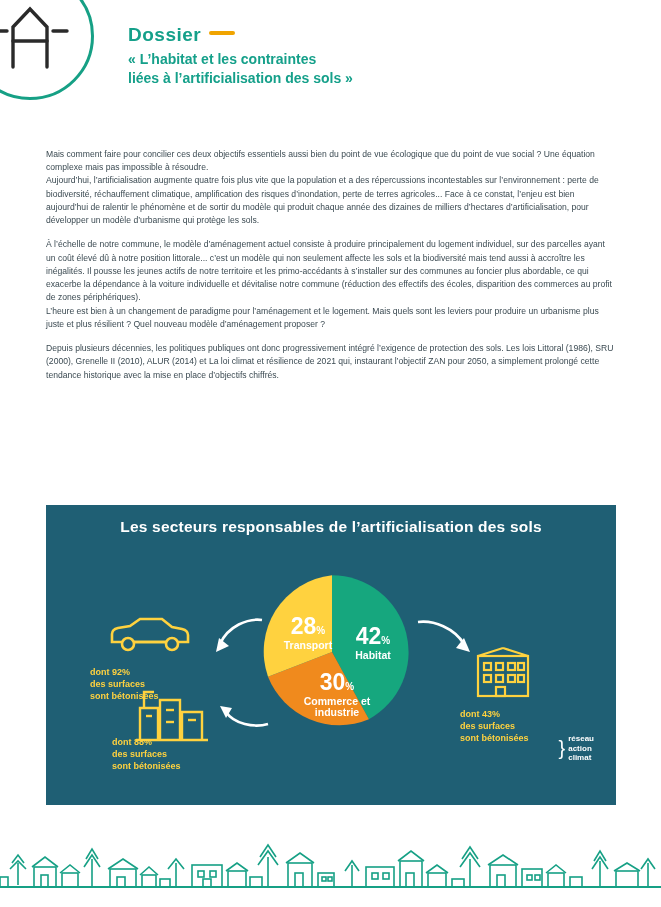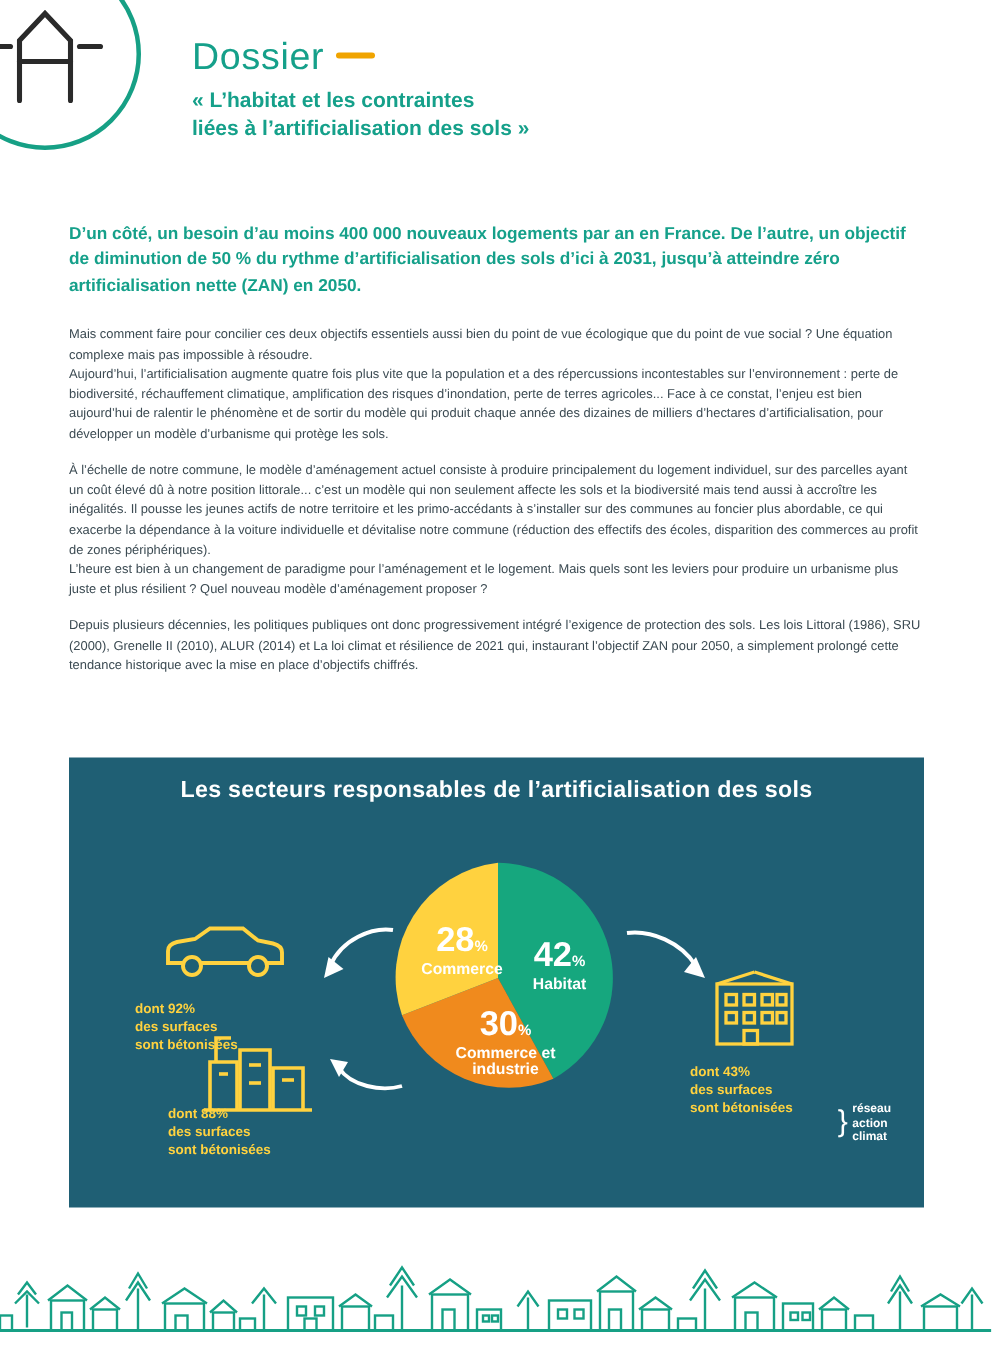--- a/index.html
+++ b/index.html
@@ -42,22 +42,22 @@
     left: 128px;
     top: 24px;
   }
   .dossier-line {
     display: flex;
     align-items: center;
     gap: 8px;
   }
   .dossier-word {
     color: #15a08a;
-    font-size: 25px;
-    font-weight: normal;
+    font-size: 19px;
+    font-weight: bold;
     letter-spacing: 0.5px;
   }
   .dossier-dash {
     display: inline-block;
     width: 26px;
     height: 4px;
     background: #f0a400;
     border-radius: 2px;
     margin-bottom: 4px;
   }
@@ -217,21 +217,20 @@
         <span class="dossier-dash"></span>
       </div>
       <div class="dossier-sub">
         <div>« L’habitat et les contraintes</div>
         <div>liées à l’artificialisation des sols »</div>
       </div>
     </div>
   </div>
 
   <div class="content">
-    <div class="lede">D’un côté, un besoin d’au moins 400 000 nouveaux logements par an en France. De l’autre, un objectif de diminution de 50 % du rythme d’artificialisation des sols d’ici à 2031, jusqu’à atteindre zéro artificialisation nette (ZAN) en 2050.</div>
     <div class="para" style="white-space: pre-line;">Mais comment faire pour concilier ces deux objectifs essentiels aussi bien du point de vue écologique que du point de vue social ? Une équation complexe mais pas impossible à résoudre.
 Aujourd’hui, l’artificialisation augmente quatre fois plus vite que la population et a des répercussions incontestables sur l’environnement : perte de biodiversité, réchauffement climatique, amplification des risques d’inondation, perte de terres agricoles... Face à ce constat, l’enjeu est bien aujourd’hui de ralentir le phénomène et de sortir du modèle qui produit chaque année des dizaines de milliers d’hectares d’artificialisation, pour développer un modèle d’urbanisme qui protège les sols.</div>
     <div class="para" style="white-space: pre-line;">À l’échelle de notre commune, le modèle d’aménagement actuel consiste à produire principalement du logement individuel, sur des parcelles ayant un coût élevé dû à notre position littorale... c’est un modèle qui non seulement affecte les sols et la biodiversité mais tend aussi à accroître les inégalités. Il pousse les jeunes actifs de notre territoire et les primo-accédants à s’installer sur des communes au foncier plus abordable, ce qui exacerbe la dépendance à la voiture individuelle et dévitalise notre commune (réduction des effectifs des écoles, disparition des commerces au profit de zones périphériques).
 L’heure est bien à un changement de paradigme pour l’aménagement et le logement. Mais quels sont les leviers pour produire un urbanisme plus juste et plus résilient ? Quel nouveau modèle d’aménagement proposer ?</div>
     <div class="para" style="white-space: pre-line;">Depuis plusieurs décennies, les politiques publiques ont donc progressivement intégré l’exigence de protection des sols. Les lois Littoral (1986), SRU (2000), Grenelle II (2010), ALUR (2014) et La loi climat et résilience de 2021 qui, instaurant l’objectif ZAN pour 2050, a simplement prolongé cette tendance historique avec la mise en place d’objectifs chiffrés.</div>
   </div>
 
   <div class="infographic">
     <div class="info-title">Les secteurs responsables de l’artificialisation des sols</div>
 
@@ -242,21 +241,21 @@
 
           <path d="M100,100 L100,4 A96,96 0 0,1 146.2,184.0 Z" fill="#16a77e"></path>
 
           <path d="M100,100 L146.2,184.0 A96,96 0 0,1 20.0,131.0 Z" fill="#f08a1d"></path>
 
           <path d="M100,100 L20.0,131.0 A96,96 0 0,1 100,4 Z" fill="#ffd23f"></path>
         </svg>
 
         <div class="slice-label lbl-transport">
           <span class="slice-num">28</span><span class="slice-pct">%</span>
-          <span class="slice-name">Commerce</span>
+          <span class="slice-name">Transport</span>
         </div>
 
         <div class="slice-label lbl-habitat">
           <span class="slice-num">42</span><span class="slice-pct">%</span>
           <span class="slice-name">Habitat</span>
         </div>
 
         <div class="slice-label lbl-commerce">
           <span class="slice-num">30</span><span class="slice-pct">%</span>
           <span class="slice-name">Commerce et industrie</span>

